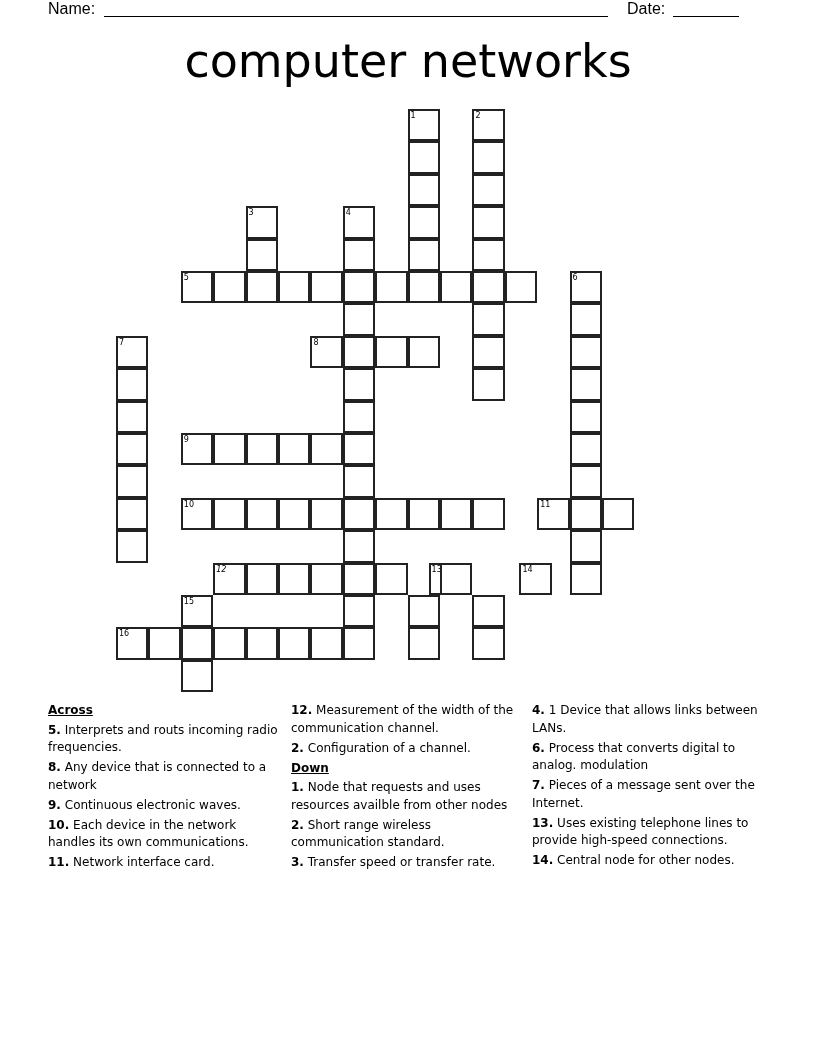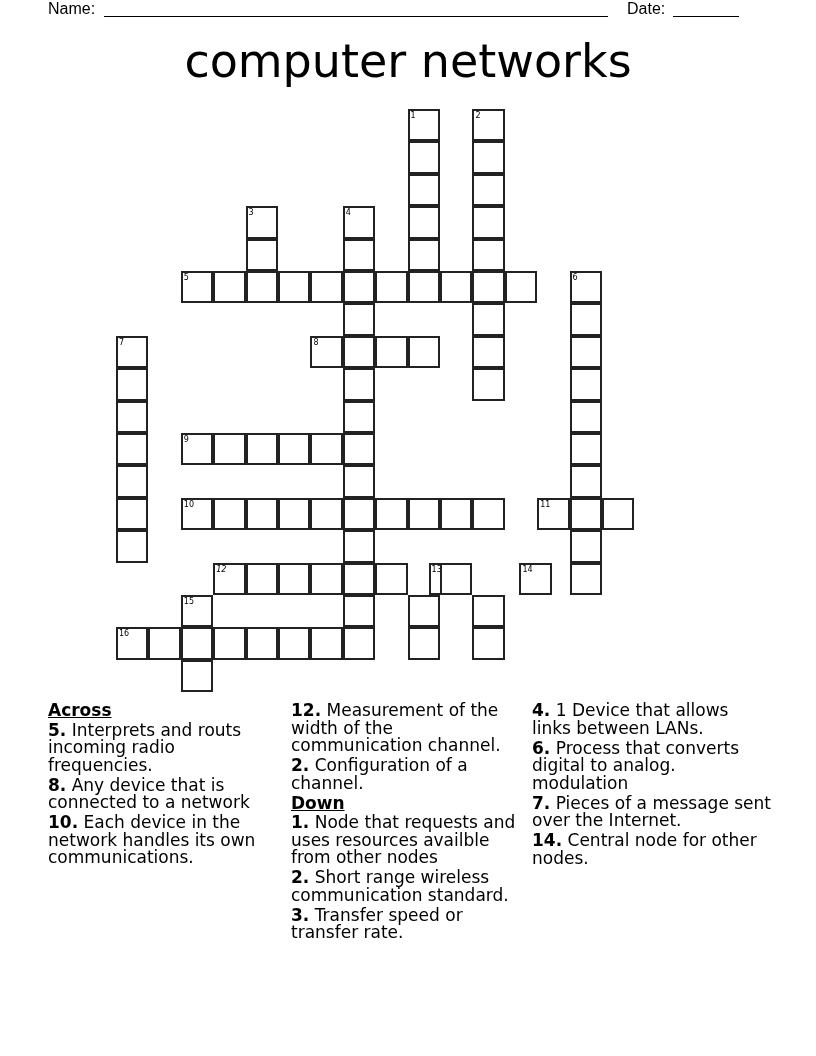--- a/index.html
+++ b/index.html
@@ -6,21 +6,21 @@
   body { width:816px; height:1056px; position:relative; overflow:hidden; font-family:"DejaVu Sans", sans-serif; color:#000; }
   .header { position:absolute; top:0; left:48px; width:720px; height:20px; font-family:"Liberation Sans", sans-serif; font-size:16px; }
   .header .name-label { position:absolute; left:0; top:0; }
   .header .name-line { position:absolute; left:56px; top:16px; width:504px; border-bottom:1px solid #000; }
   .header .date-label { position:absolute; left:579px; top:0; }
   .header .date-line { position:absolute; left:625px; top:16px; width:66px; border-bottom:1px solid #000; }
   .title { position:absolute; top:34px; left:0; width:816px; text-align:center; font-family:"DejaVu Sans", sans-serif; font-size:46px; letter-spacing:0px; }
   .grid { position:absolute; left:117px; top:110px; width:520px; height:585px; }
   .cell { position:absolute; width:32.4px; height:32.4px; box-sizing:border-box; border:2px solid #222; background:#fff; margin-left:-1px; margin-top:-1px; }
   .cell .num { position:absolute; left:1px; top:0px; font-family:"DejaVu Sans", sans-serif; font-size:8px; line-height:9px; }
-  .clues { position:absolute; top:702px; font-family:"DejaVu Sans", sans-serif; font-size:17px; line-height:17.5px; }
+  .clues { position:absolute; top:702px; font-family:"DejaVu Sans", sans-serif; font-size:12px; line-height:17.5px; }
   .col1 { left:48px; width:235px; }
   .col2 { left:291px; width:235px; }
   .col3 { left:532px; width:240px; }
   .clue { margin:0 0 2.5px 0; }
   .clue b { font-weight:bold; }
   .section-head { font-weight:bold; text-decoration:underline; margin:0 0 2px 0; }
 </style>
 </head>
 <body>
 
@@ -161,30 +161,33 @@
     <div class="cell" style="left: 97.2px; top: 518.4px;"></div>
     <div class="cell" style="left: 129.6px; top: 518.4px;"></div>
     <div class="cell" style="left: 162px; top: 518.4px;"></div>
     <div class="cell" style="left: 194.4px; top: 518.4px;"></div>
   </div>
 
 <div class="clues col1">
   <div class="section-head">Across</div>
   <div class="clue"><b>5.</b> <span>Interprets and routs incoming radio frequencies.</span></div>
   <div class="clue"><b>8.</b> <span>Any device that is connected to a network</span></div>
+  <div class="clue"><b>9.</b> <span>Continuous electronic waves.</span></div>
   <div class="clue"><b>10.</b> <span>Each device in the network handles its own communications.</span></div>
+  <div class="clue"><b>11.</b> <span>Network interface card.</span></div>
 </div>
 
 <div class="clues col2">
   <div class="clue"><b>12.</b> <span>Measurement of the width of the communication channel.</span></div>
   <div class="clue"><b>2.</b> <span>Configuration of a channel.</span></div>
   <div class="section-head">Down</div>
   <div class="clue"><b>1.</b> <span>Node that requests and uses resources availble from other nodes</span></div>
   <div class="clue"><b>2.</b> <span>Short range wireless communication standard.</span></div>
   <div class="clue"><b>3.</b> <span>Transfer speed or transfer rate.</span></div>
 </div>
 
 <div class="clues col3">
   <div class="clue"><b>4.</b> <span>1 Device that allows links between LANs.</span></div>
   <div class="clue"><b>6.</b> <span>Process that converts digital to analog. modulation</span></div>
   <div class="clue"><b>7.</b> <span>Pieces of a message sent over the Internet.</span></div>
+  <div class="clue"><b>13.</b> <span>Uses existing telephone lines to provide high-speed connections.</span></div>
   <div class="clue"><b>14.</b> <span>Central node for other nodes.</span></div>
 </div>
 
 </body></html>

